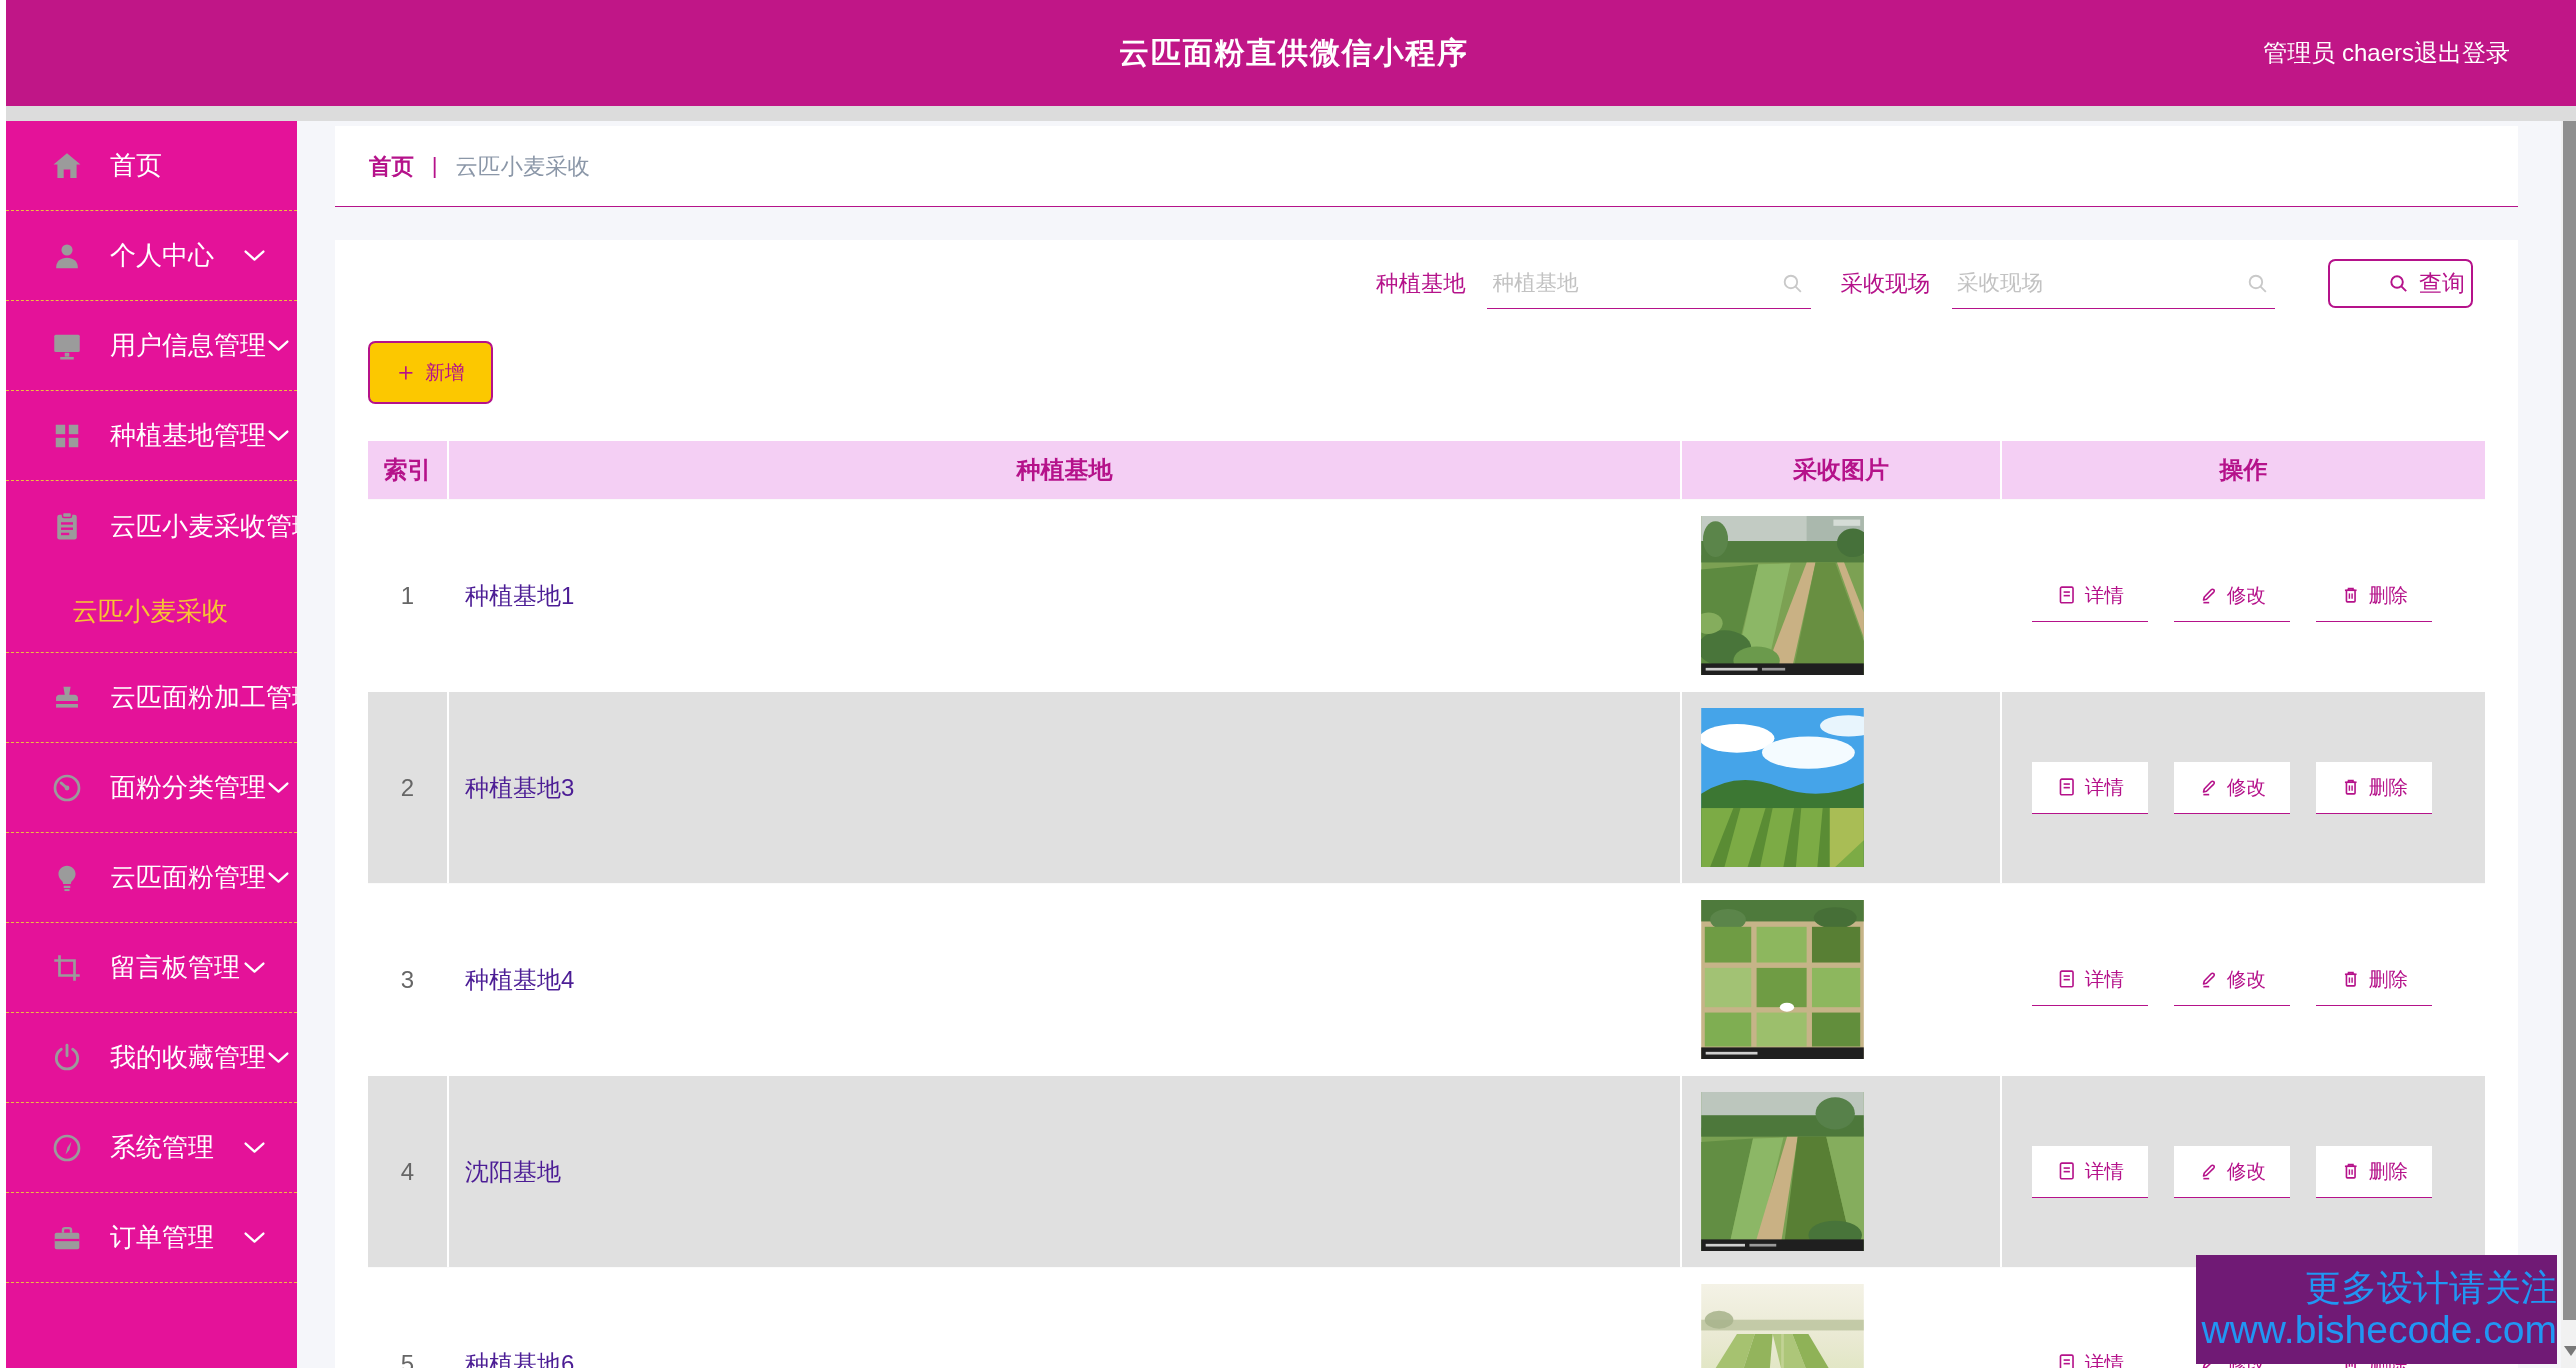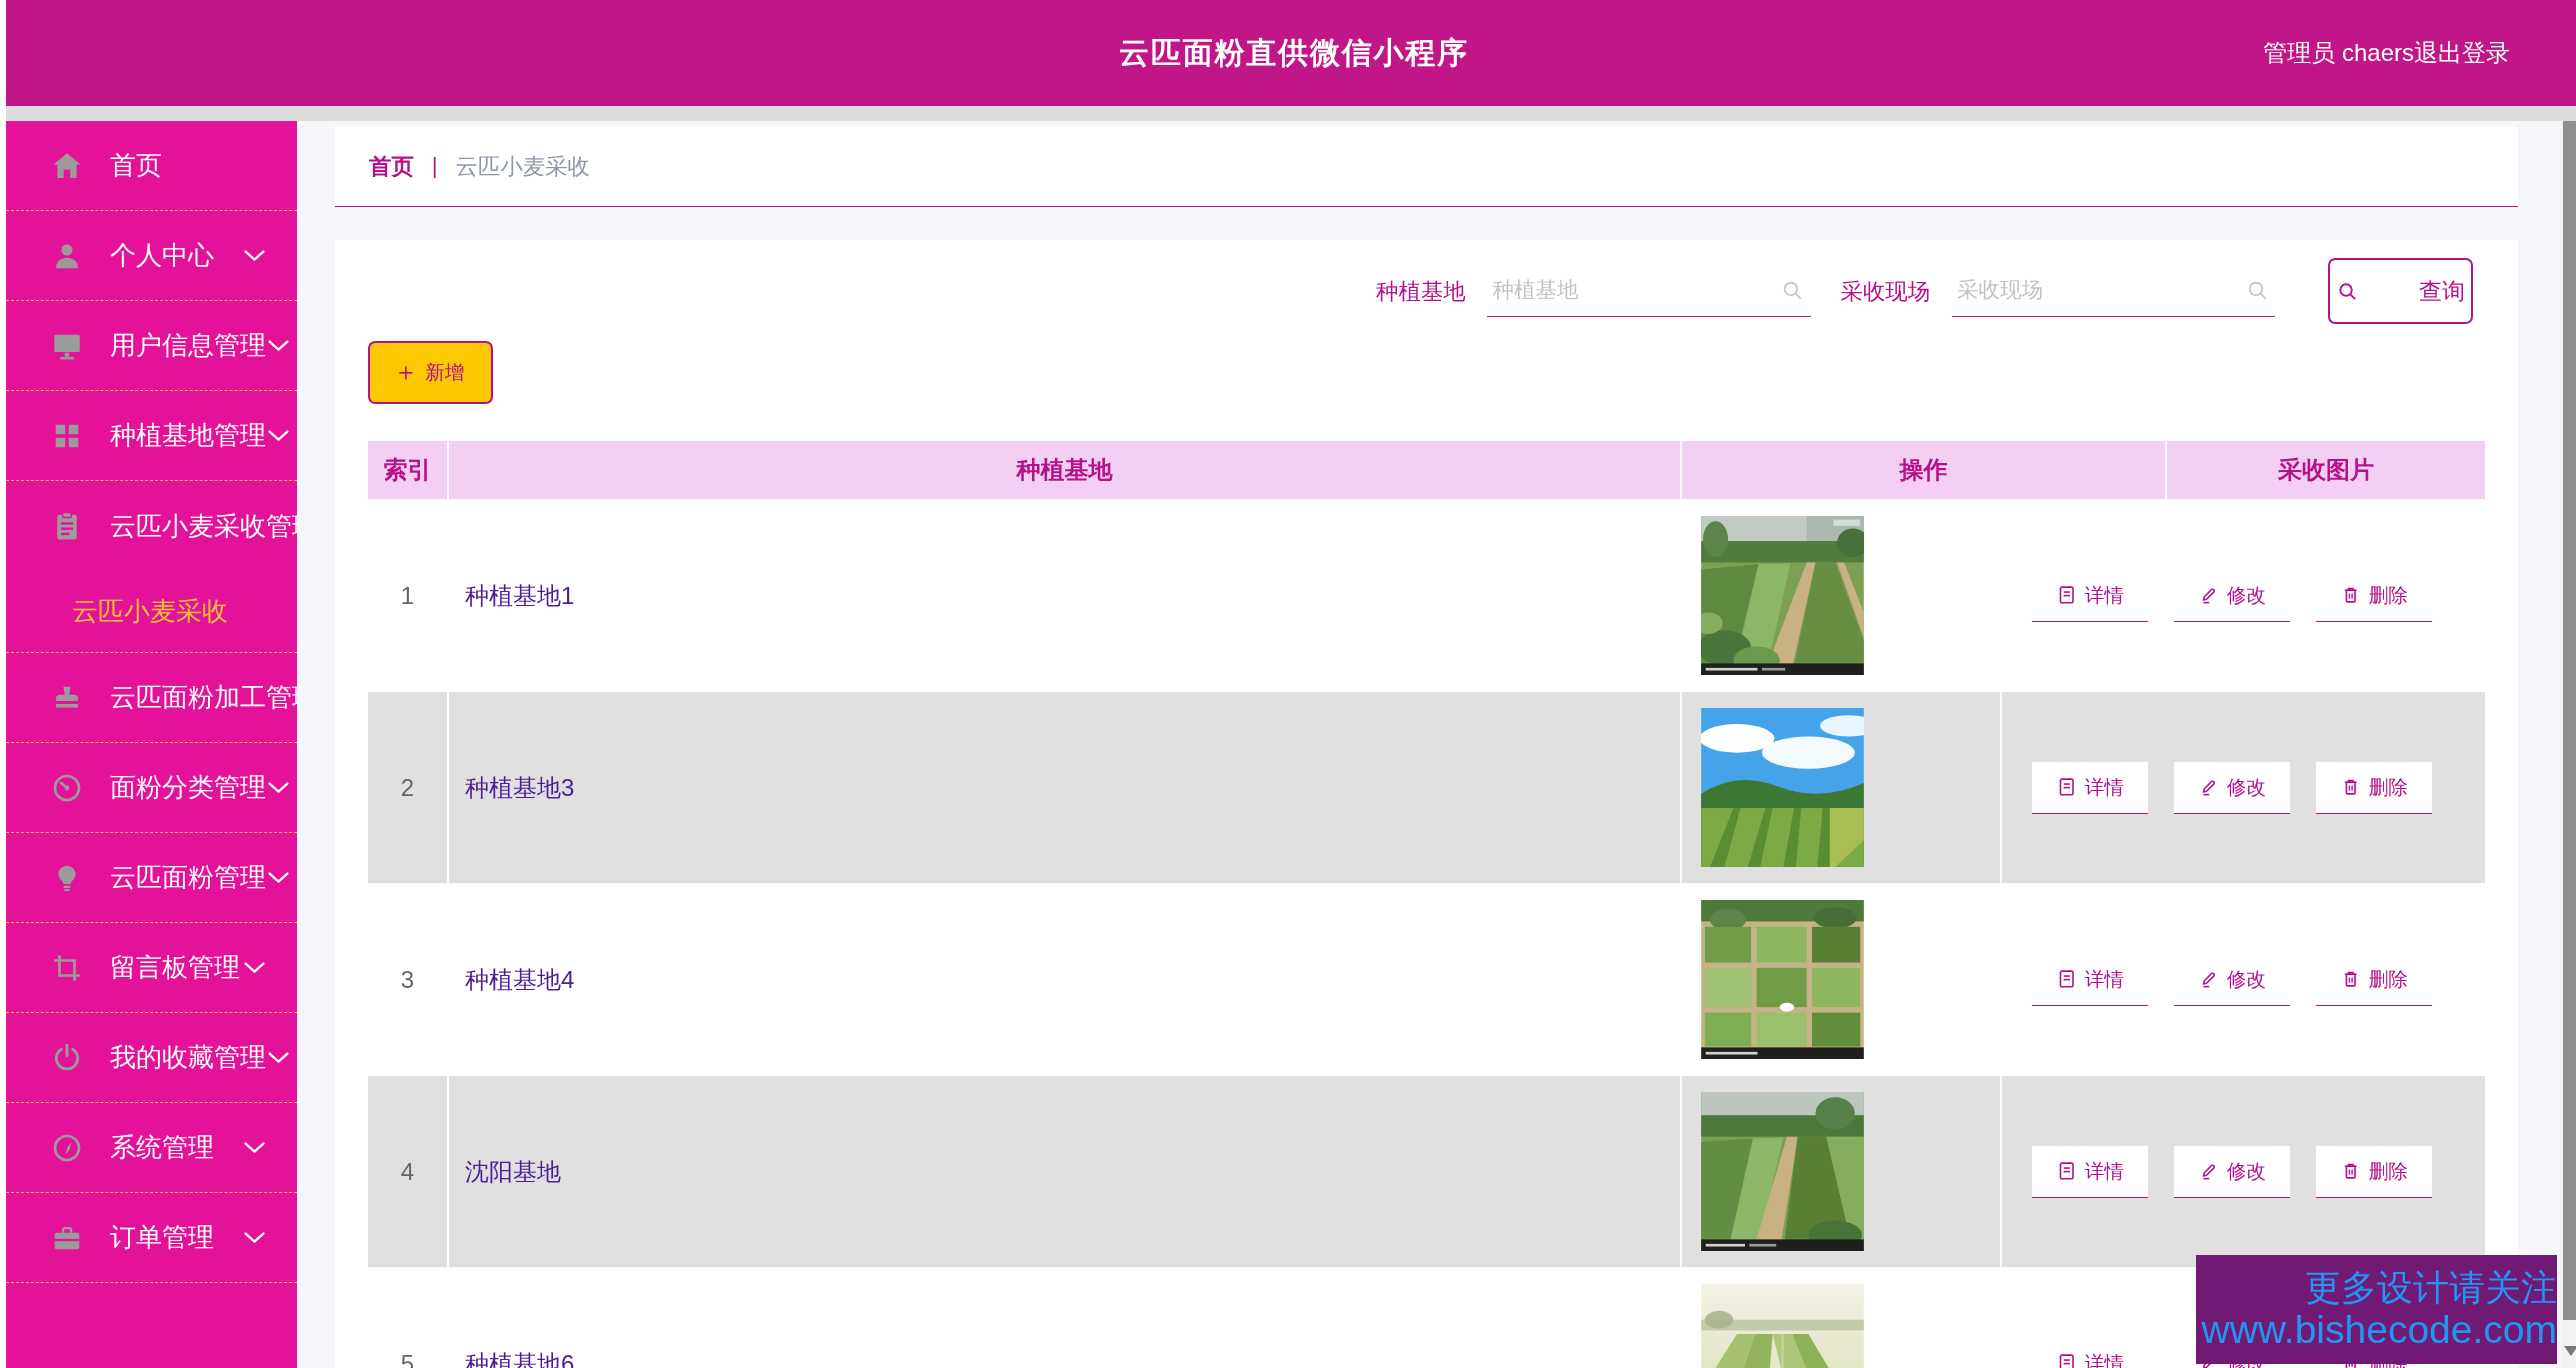--- a/index.html
+++ b/index.html
@@ -41,23 +41,23 @@
 
   .search-row{position:absolute;top:18px;right:45px;display:flex;align-items:center;}
   .s-label{color:var(--accent,#b5128a);font-size:22.4px;margin-right:21.5px;white-space:nowrap;}
   .inwrap{position:relative;margin-right:30px;}
   .s-input{width:277px;height:50px;border:none;border-bottom:1.8px solid var(--accent,#b5128a);
            background:transparent;font-size:21.5px;padding:0 41px 0 5.4px;color:#444;outline:none;
            font-family:inherit;}
   .s-input::placeholder{color:#c2c2c2;}
   .in-ic{position:absolute;right:5.4px;top:12.5px;}
   .in-ic svg{width:25px;height:25px;display:block;}
-  .query-btn{margin-left:23px;width:145px;height:66px;background:#fff;border:2.7px solid var(--accent,#b5128a);
+  .query-btn{margin-left:23px;width:145px;height:49px;background:#fff;border:2.7px solid var(--accent,#b5128a);
              border-radius:7.2px;color:var(--accent,#b5128a);font-size:23px;display:flex;align-items:center;
-             justify-content:space-between;gap:9px;cursor:pointer;font-family:Liberation Serif, serif;}
+             justify-content:flex-end;gap:9px;cursor:pointer;font-family:Liberation Serif, serif;}
   .query-btn svg{width:23px;height:23px;}
 
   .add-btn{position:absolute;top:101px;left:33px;width:125px;height:63px;background:var(--yellow,#fcc800);
            border:2.7px solid var(--accent,#b5128a);border-radius:7.2px;color:var(--accent,#b5128a);
            font-size:19.7px;display:flex;align-items:center;justify-content:center;gap:9px;cursor:pointer;
            box-sizing:border-box;font-family:inherit;}
   .add-btn svg{width:19.7px;height:19.7px;}
 
   
   .table{position:absolute;top:201px;left:33px;width:2117px;}
@@ -344,22 +344,22 @@
               <line x1="4" y1="12" x2="20" y2="12" stroke="#b5128a" stroke-width="2"></line>
             </svg>
         </span>
         <span>新增</span>
       </button>
 
       <div class="table">
         <div class="thead">
           <div class="th w-index">索引</div>
           <div class="th w-base">种植基地</div>
+          <div class="th w-img">采收图片</div>
           <div class="th w-ops">操作</div>
-          <div class="th w-img">采收图片</div>
         </div>
         <div id="table-body">
   <div class="trow">
     <div class="td td-index w-index">1</div>
     <div class="td td-base w-base">种植基地1</div>
     <div class="td w-img">
       <span class="thumb">
                   <svg viewBox="0 0 182 178">
                     <rect width="182" height="178" fill="#7ca153"></rect>
                     <rect width="182" height="44" fill="#c2cbc3"></rect>

